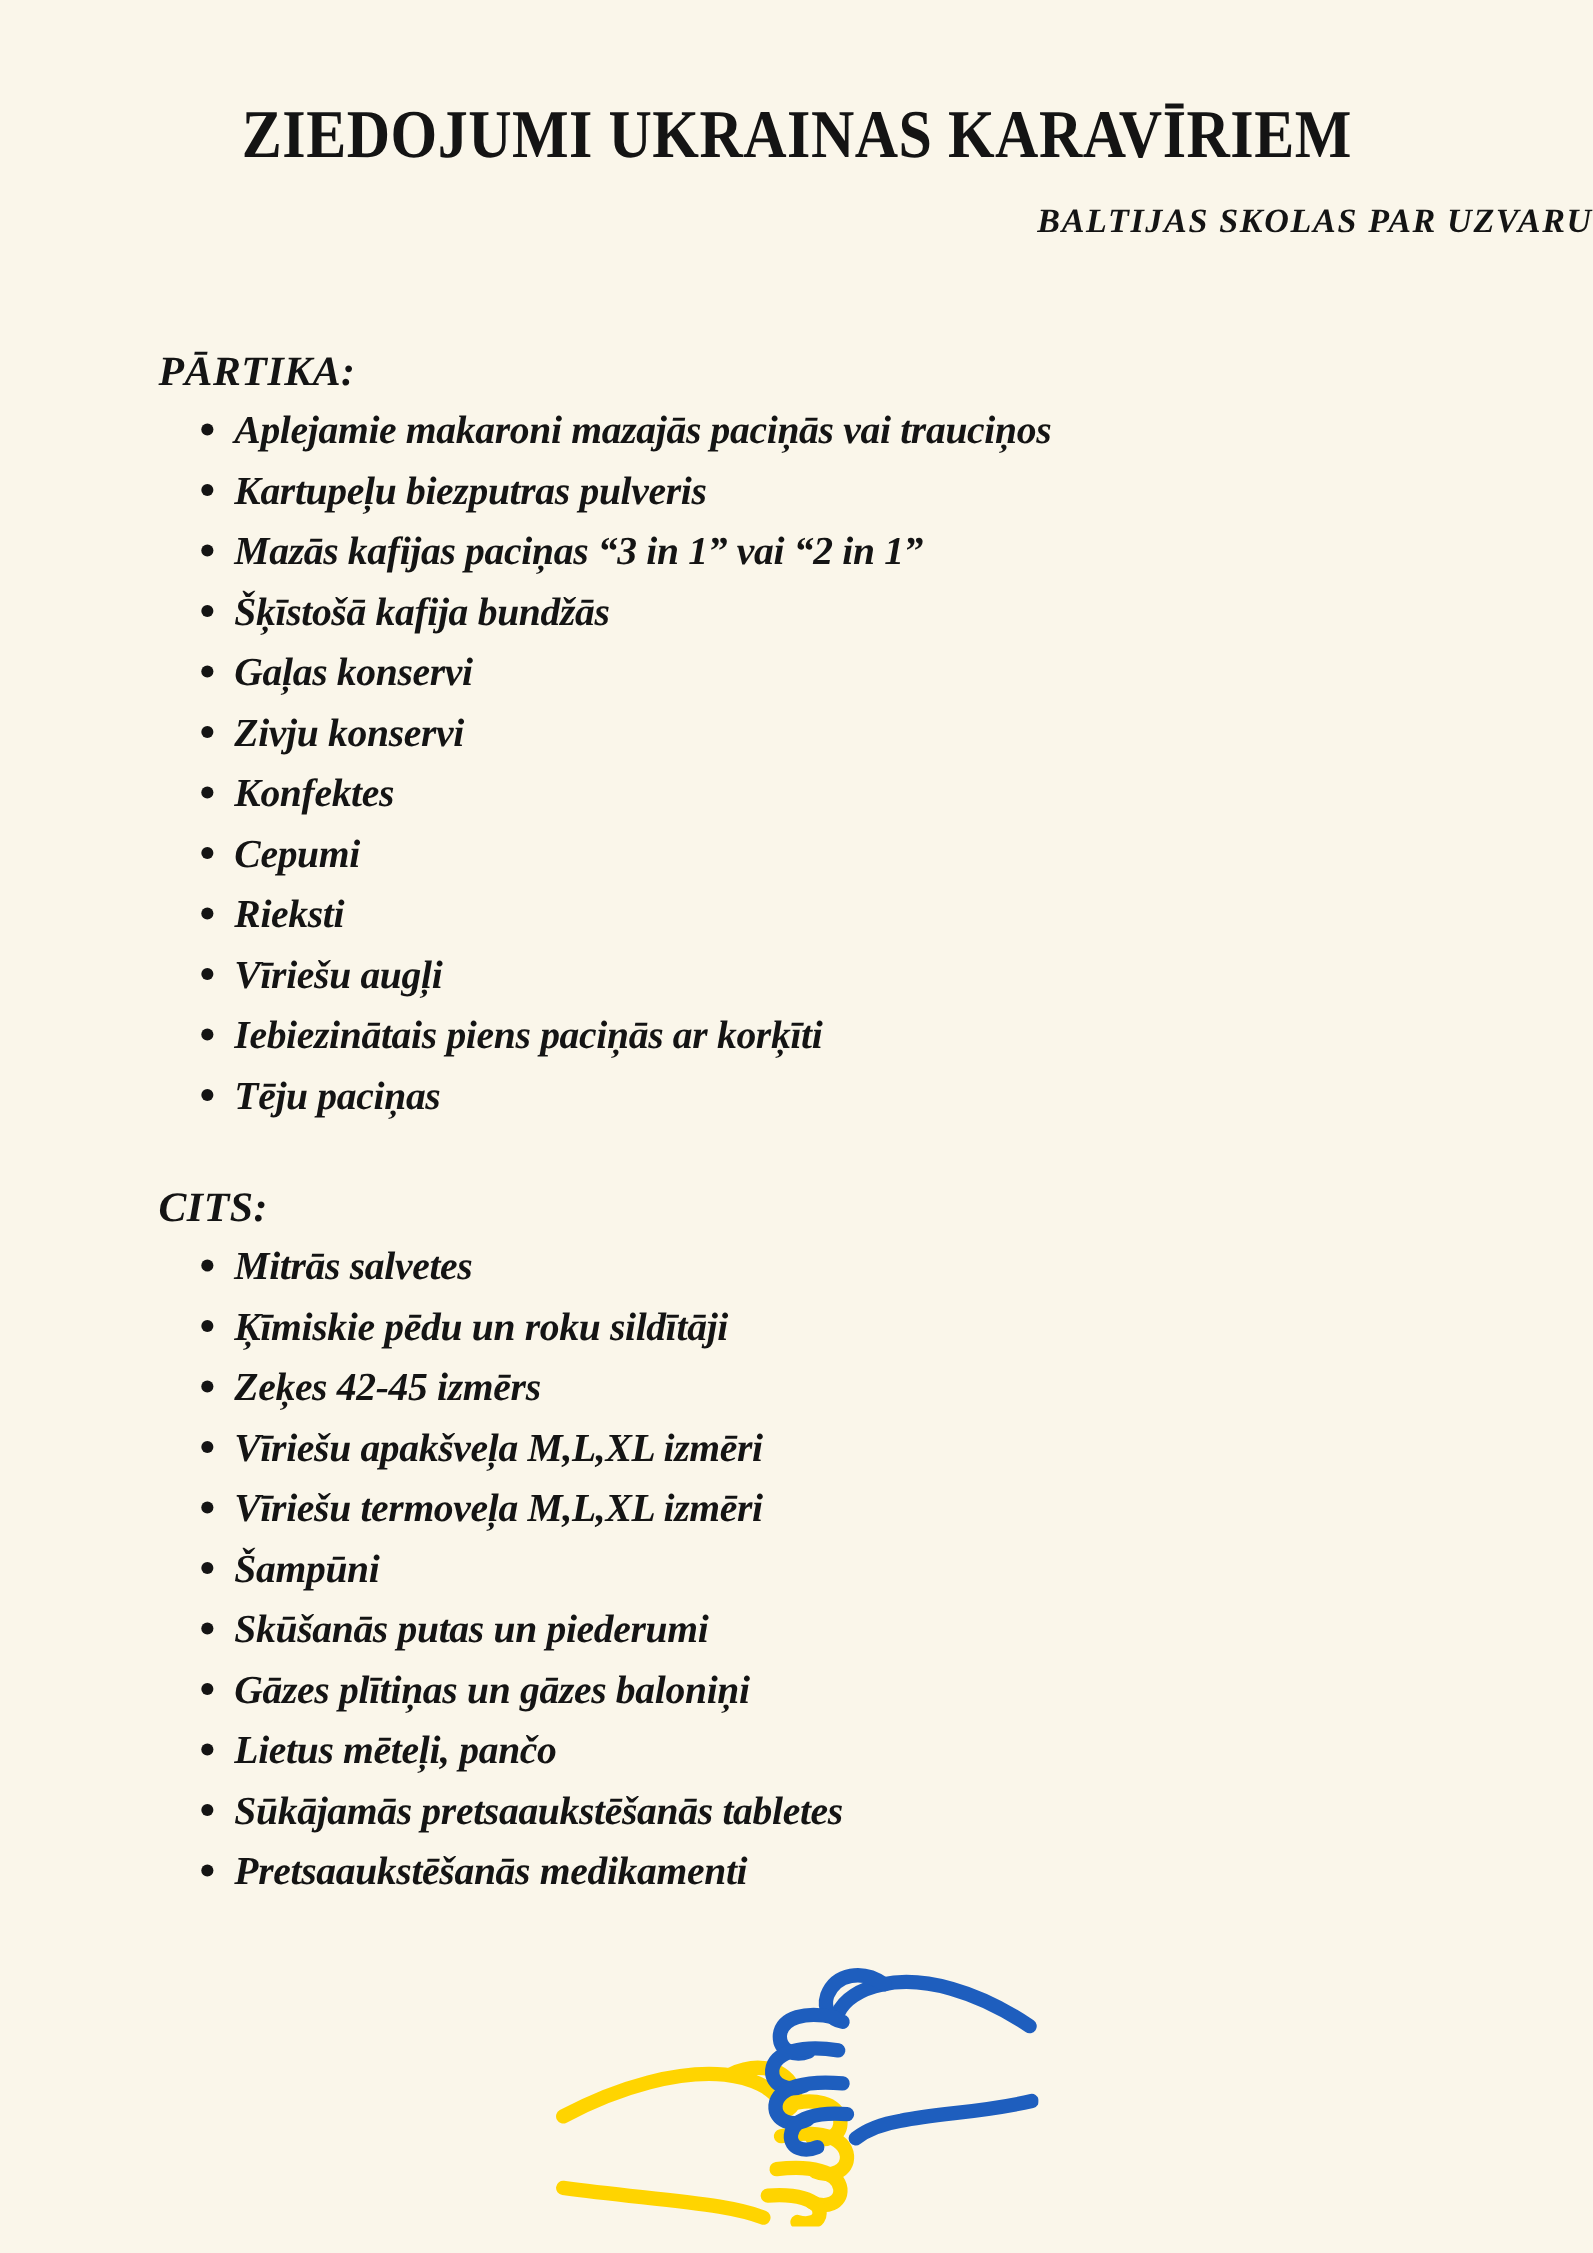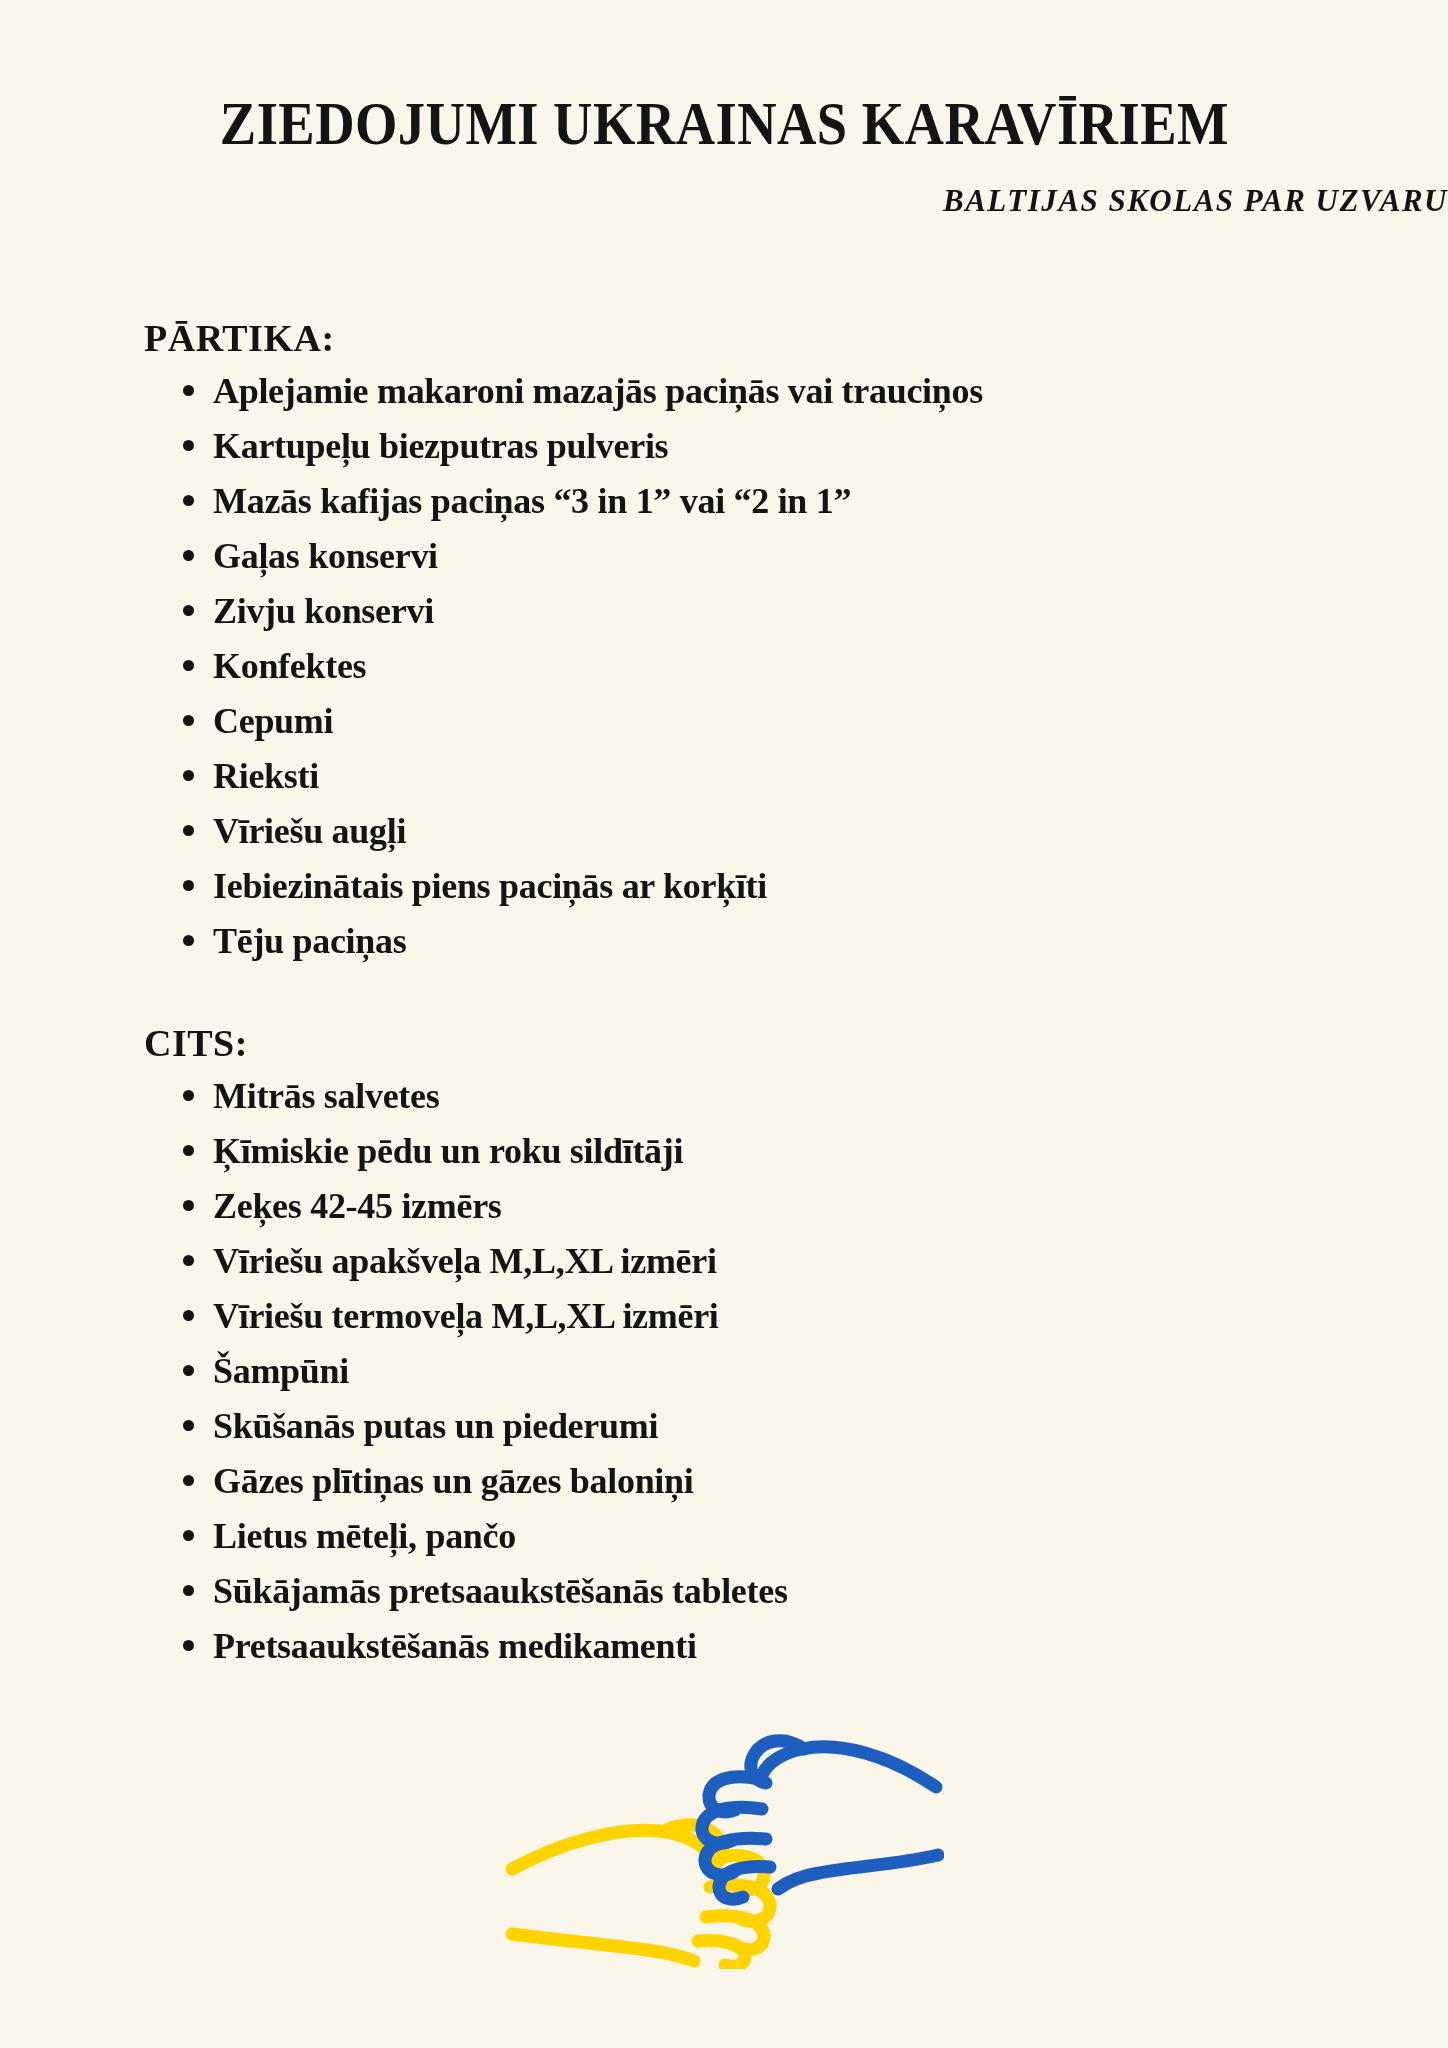--- a/index.html
+++ b/index.html
@@ -39,20 +39,21 @@
     text-align: right;
     font-size: 31px;
     line-height: 1.2;
     font-weight: bold;
     font-style: italic;
     letter-spacing: 1.5px;
   }
   .section {
     margin-left: 144px;
     margin-right: 100px;
+    font-style: italic;
   }
   .section-partika { margin-top: 100px; }
   .section-cits    { margin-top: 56px; }
   .section-heading {
     margin: 0;
     font-size: 38px;
     line-height: 1;
     font-weight: bold;
     letter-spacing: 0.5px;
   }
@@ -105,20 +106,24 @@
           <span class="dot"></span>
           <span>Aplejamie makaroni mazajās paciņās vai trauciņos</span>
         </li>
         <li>
           <span class="dot"></span>
           <span>Kartupeļu biezputras pulveris</span>
         </li>
         <li>
           <span class="dot"></span>
           <span>Mazās kafijas paciņas “3 in 1” vai “2 in 1”</span>
+        </li>
+        <li>
+          <span class="dot"></span>
+          <span>Šķīstošā kafija bundžās</span>
         </li>
         <li>
           <span class="dot"></span>
           <span>Gaļas konservi</span>
         </li>
         <li>
           <span class="dot"></span>
           <span>Zivju konservi</span>
         </li>
         <li>

